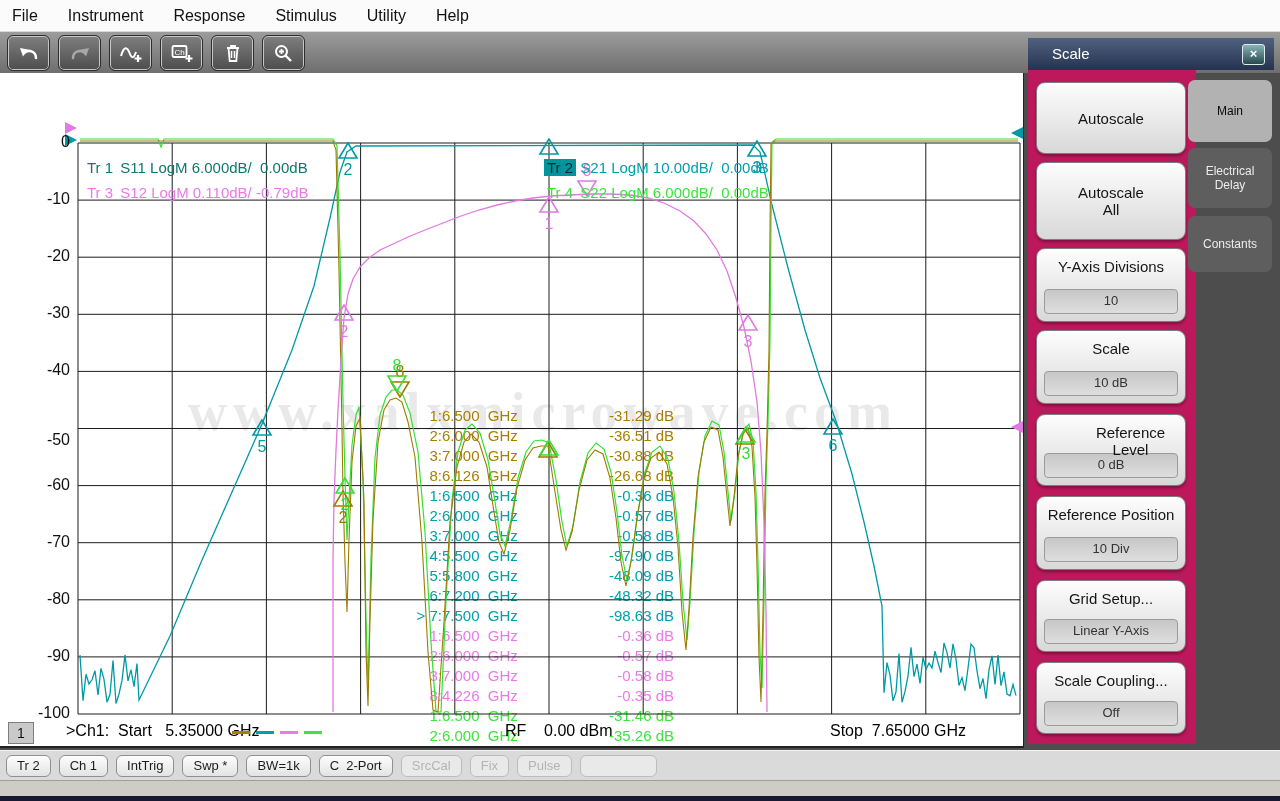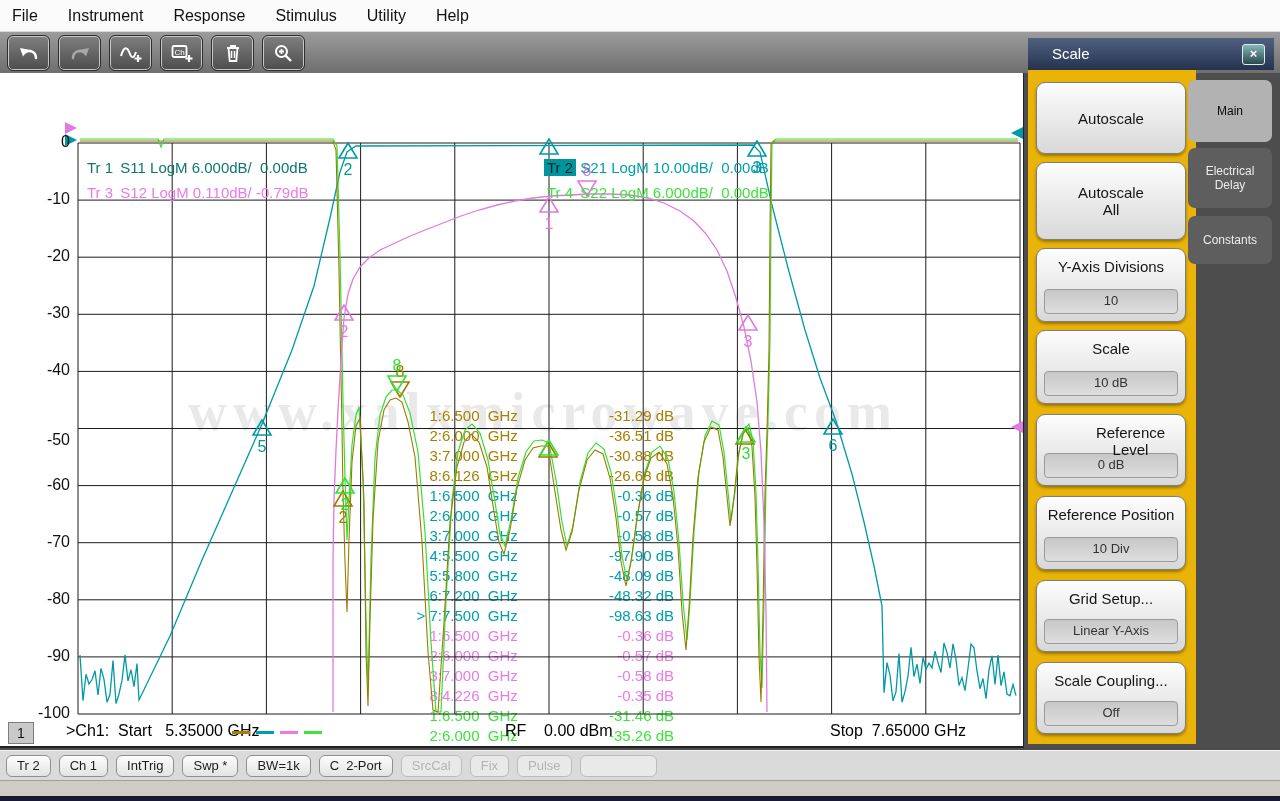--- a/index.html
+++ b/index.html
@@ -23,21 +23,21 @@
   #chstatus{position:absolute;left:0;top:647px;width:1022px;height:26px;z-index:3;font-size:16px;color:#000;}
   #chbadge{position:absolute;left:8px;top:2px;width:24px;height:20px;background:#c9c9c9;border:1px solid #7e7e7e;text-align:center;font-size:14px;line-height:20px;color:#111;}
   #startTxt{position:absolute;left:66px;top:2px;white-space:pre;}
   #legend{position:absolute;left:232px;top:11px;display:flex;gap:6px;}
   .dash{width:18px;height:3px;display:inline-block;}
   #rfTxt{position:absolute;left:505px;top:2px;white-space:pre;}
   #stopTxt{position:absolute;left:830px;top:2px;white-space:pre;}
   #scalePanel{position:absolute;left:1028px;top:38px;width:246px;height:706px;z-index:5;}
   #ptitle{position:absolute;left:0;top:0;width:246px;height:32px;background:linear-gradient(#506180,#24334f);color:#fff;font-size:15px;line-height:32px;padding-left:24px;box-sizing:border-box;}
   #pclose{position:absolute;right:9px;top:6px;width:21px;height:19px;border-radius:3px;background:linear-gradient(#86b5b8,#28494c);border:1px solid #dcebeb;color:#fff;font-size:13px;font-weight:bold;text-align:center;line-height:18px;}
-  #pbody{position:absolute;left:0;top:32px;width:168px;height:674px;background:#eab308;}
+  #pbody{position:absolute;left:0;top:32px;width:168px;height:674px;background:#be185d;}
   .pbtn{position:absolute;left:8px;width:150px;border-radius:9px;background:linear-gradient(#fdfdfd,#d8d8d8);border:1px solid #7e7e7e;box-shadow:0 2px 3px rgba(0,0,0,0.35);box-sizing:border-box;}
   .pbtn .lbl{position:absolute;left:0;right:0;text-align:center;font-size:15px;color:#151515;white-space:pre-line;}
   .pbtn .val{position:absolute;left:7px;right:7px;bottom:7px;height:23px;border-radius:4px;background:linear-gradient(#c7c7c7,#dedede);border:1px solid #9b9b9b;font-size:13px;color:#333;text-align:center;line-height:22px;}
   .ptab{position:absolute;left:160px;width:84px;border-radius:7px;box-sizing:border-box;display:flex;align-items:center;justify-content:center;text-align:center;font-size:12px;white-space:pre-line;}
   .ptab.active{background:#b2b2b2;color:#0a0a0a;}
   .ptab.inactive{background:#5e5e5e;color:#ececec;}
   #taskbar{position:absolute;left:0;top:750px;width:1280px;height:30px;background:#dadada;border-top:1px solid #f4f4f4;display:flex;align-items:center;padding-left:6px;gap:8px;box-sizing:border-box;}
   .skbtn{height:22px;border-radius:6px;background:linear-gradient(#fdfdfd,#e3e3e3);border:1px solid #8f8f8f;font-size:13px;color:#1c1c1c;display:flex;align-items:center;justify-content:center;padding:0 10px;box-sizing:border-box;white-space:pre;}
   .skbtn.disabled{color:#b4b4b4;border-color:#bcbcbc;background:#e9e9e9;}
   #bottomstrip{position:absolute;left:0;top:780px;width:1280px;height:21px;background:#cfccc6;border-top:1px solid #9f9f9f;}
@@ -253,21 +253,21 @@
         </div>
         <div class="pbtn" style="top: 592px; height: 72px;">
           <div class="val">Off</div>
           <div class="lbl" style="top: 9px;">Scale Coupling...</div>
         </div>
       </div>
     <div id="ptabs"></div>
   <div class="ptab active" style="top: 42px; height: 62px;">Main</div>
       <div class="ptab inactive" style="top: 110px; height: 60px;">Electrical
 Delay</div>
-      <div class="ptab inactive" style="top: 178px; height: 48px;">Constants</div>
+      <div class="ptab inactive" style="top: 178px; height: 56px;">Constants</div>
     </div>
 
   <div id="taskbar">
       <div class="skbtn">Tr 2</div>
       <div class="skbtn">Ch 1</div>
       <div class="skbtn">IntTrig</div>
       <div class="skbtn">Swp *</div>
       <div class="skbtn">BW=1k</div>
       <div class="skbtn">C  2-Port</div>
       <div class="skbtn disabled">SrcCal</div>

